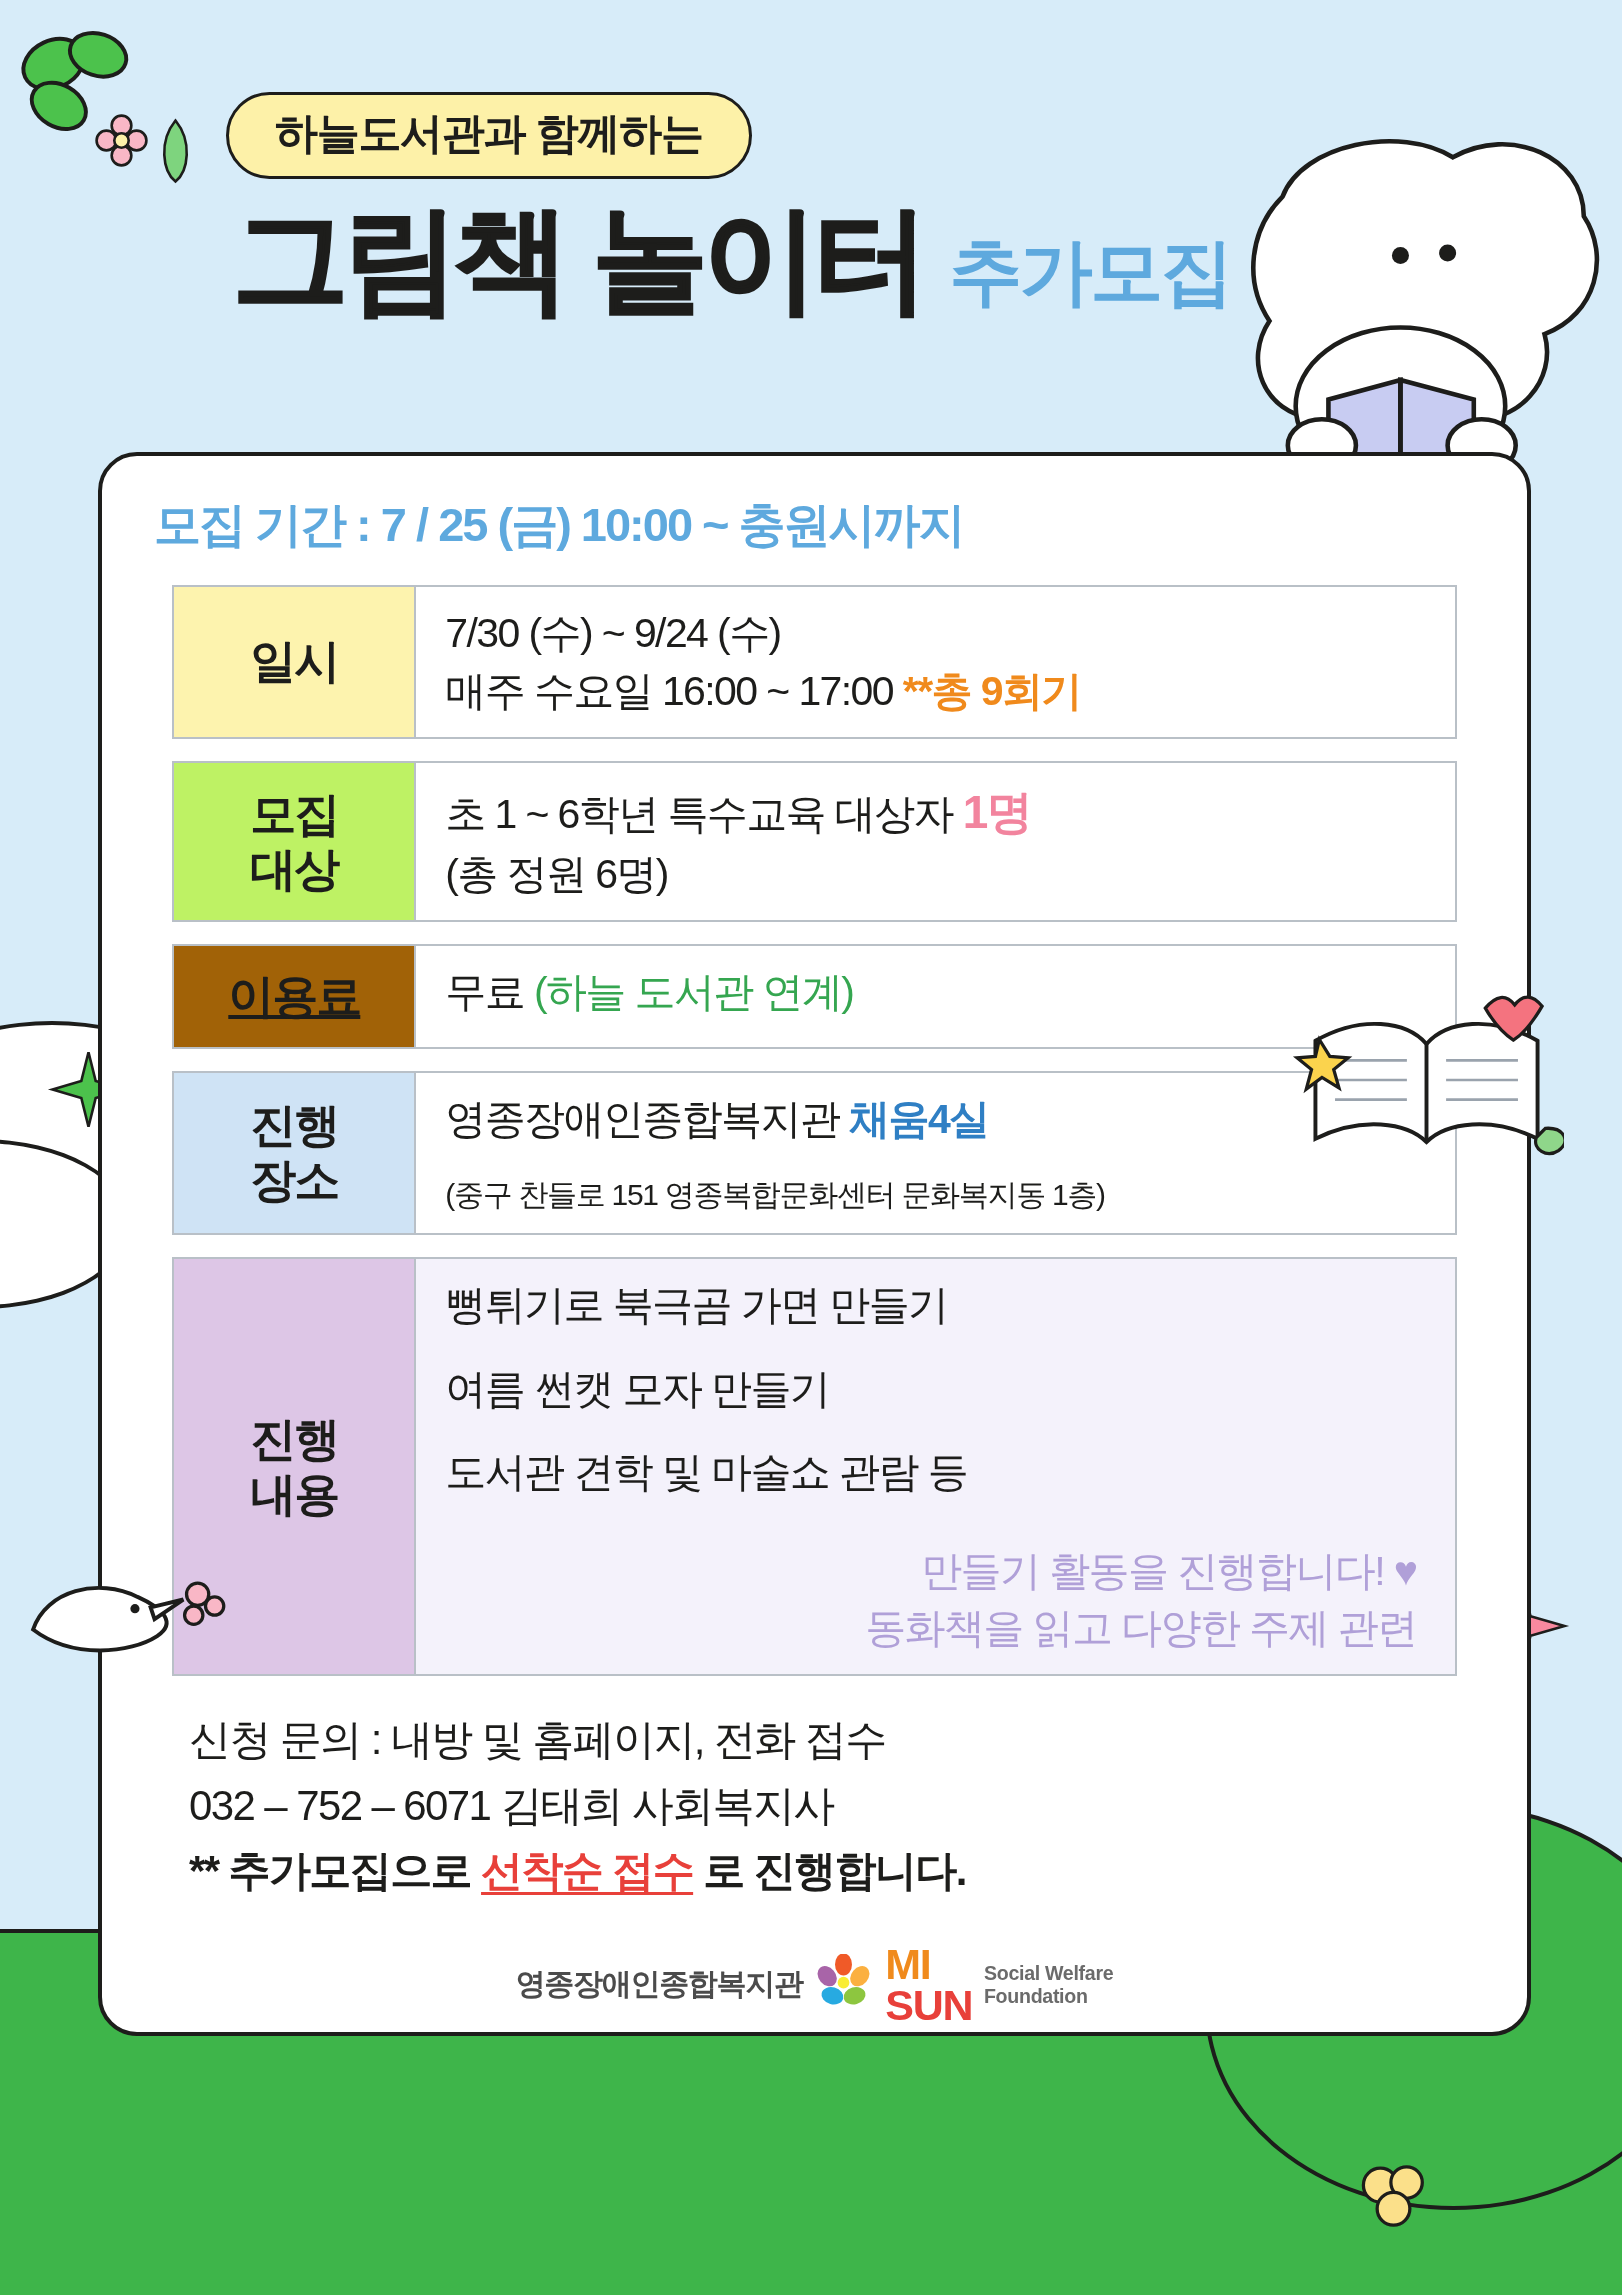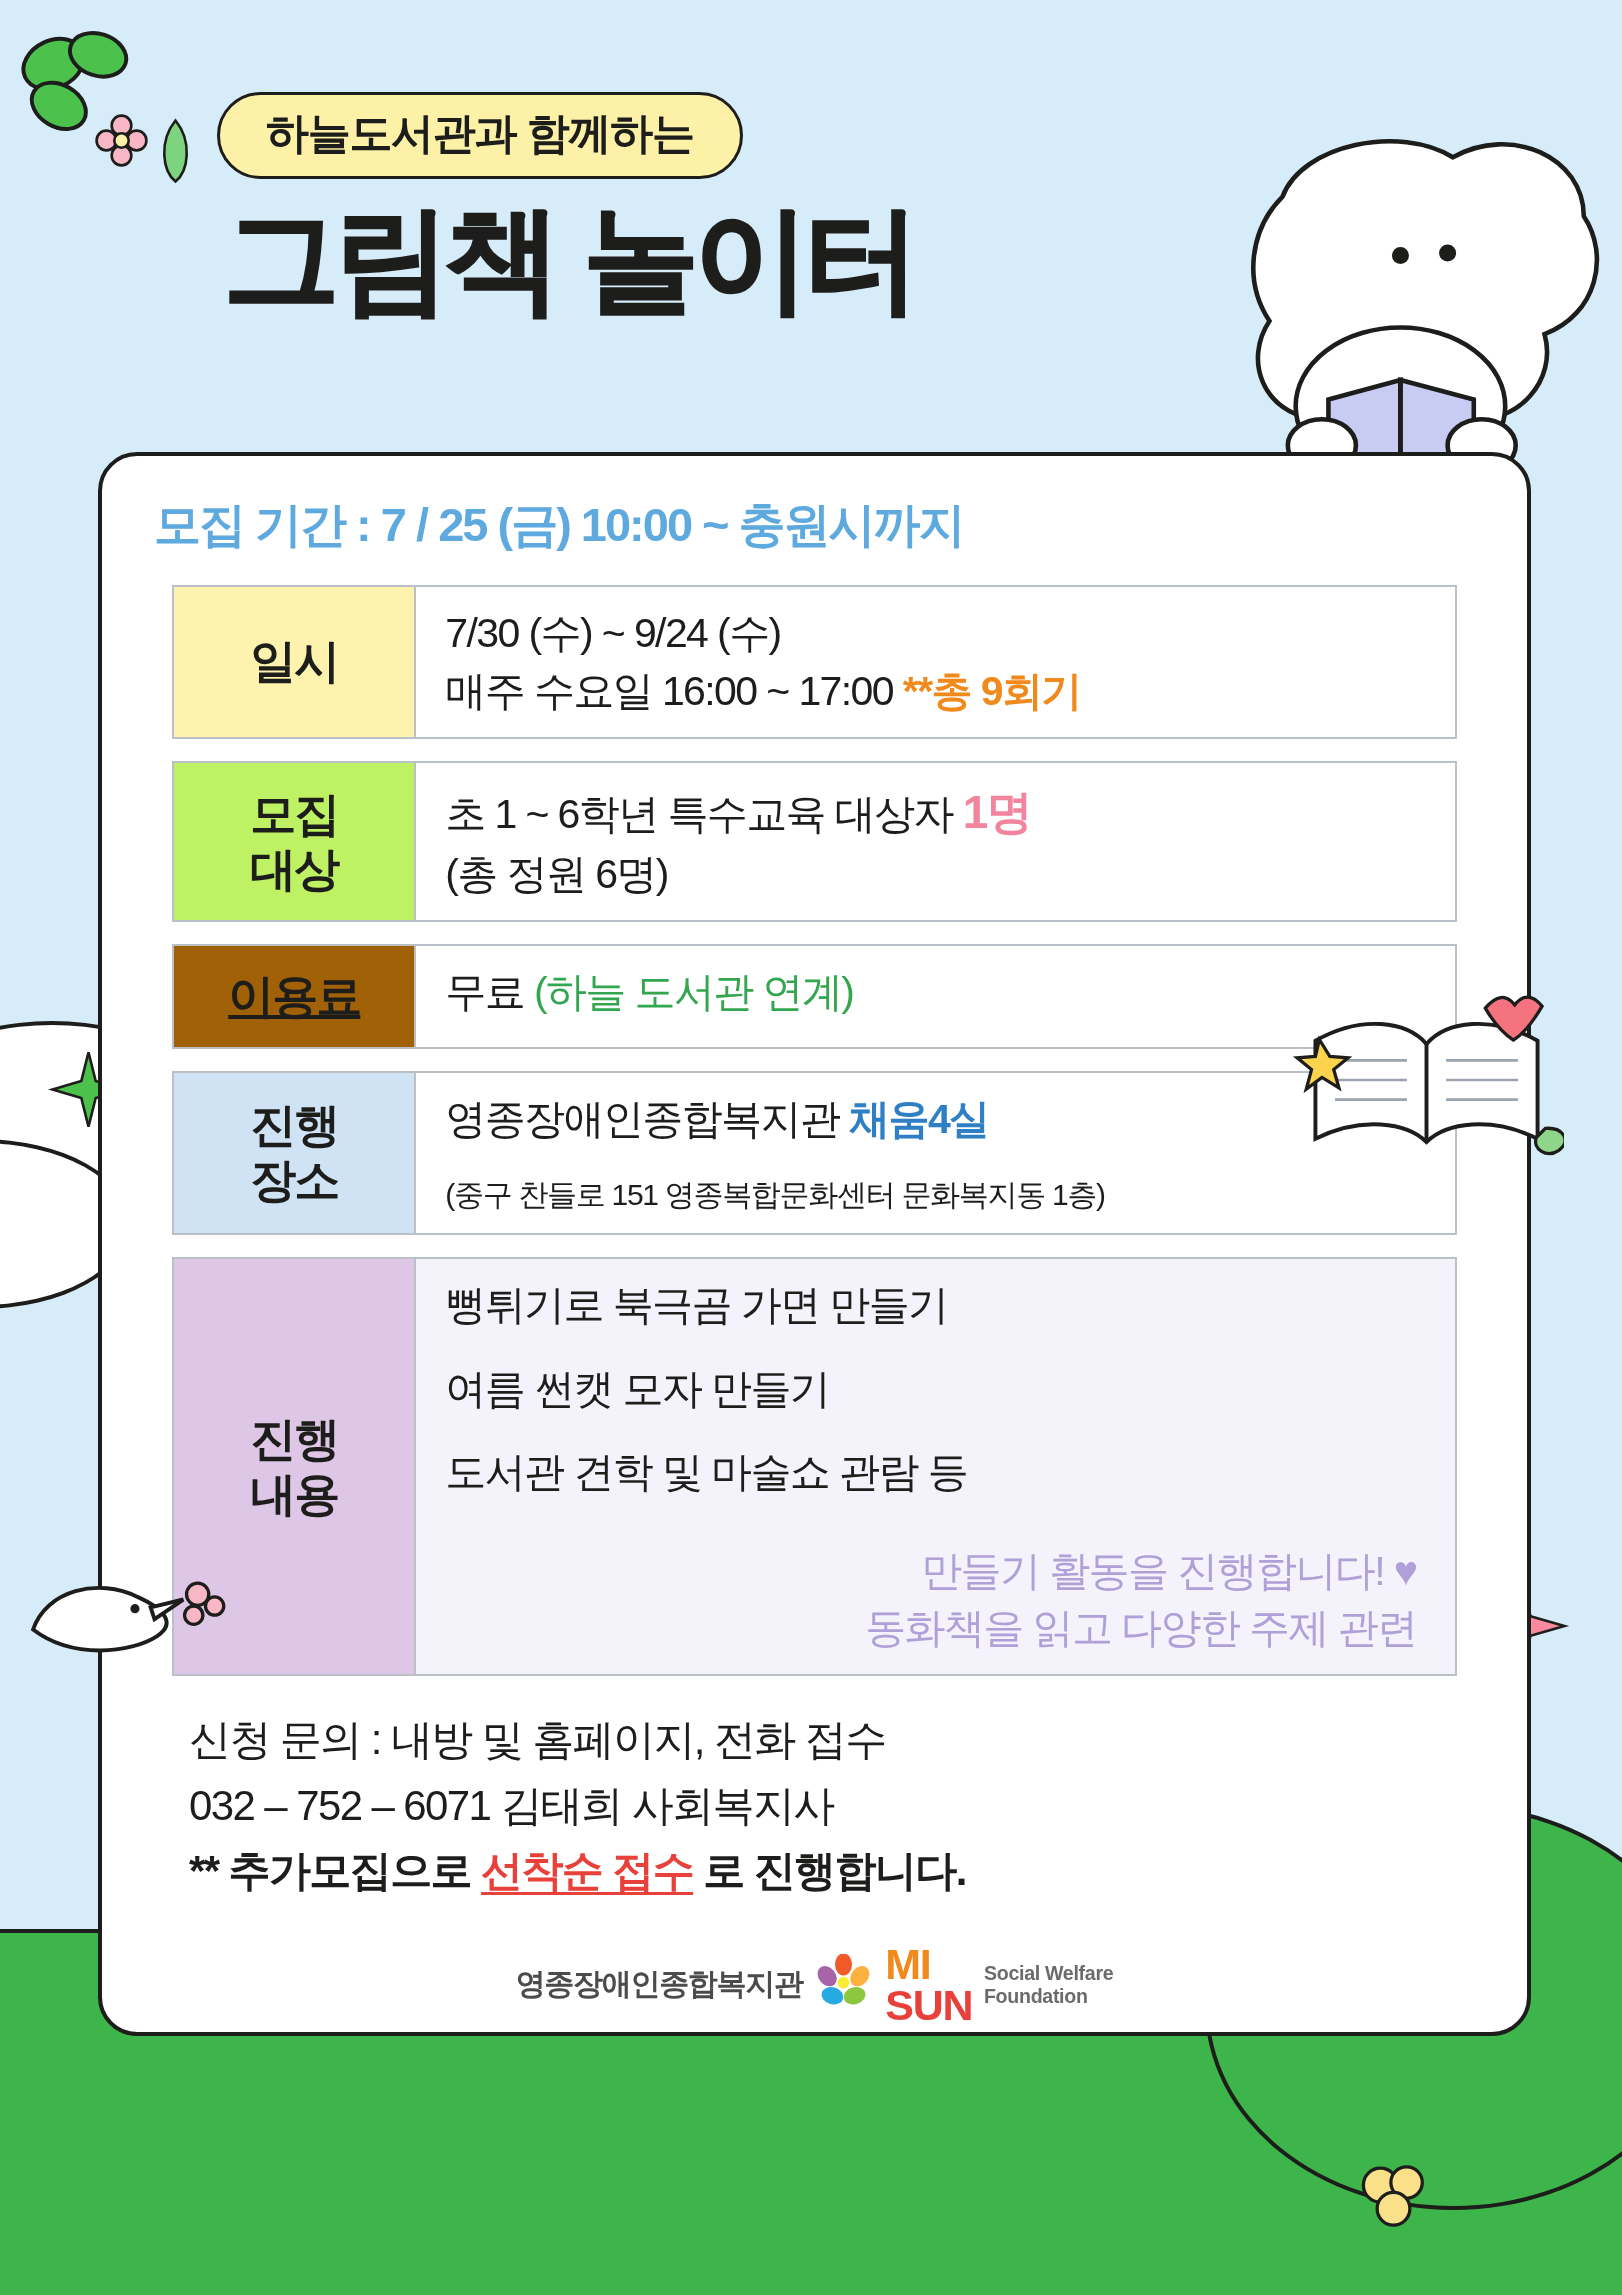--- a/index.html
+++ b/index.html
@@ -61,21 +61,21 @@
 
   
   .clover { position: absolute; left: 13px; top: 26px; width: 144px; height: 144px; }
 
   
   .deco { position: absolute; }
 
   
   .header {
     position: absolute;
-    left: 1px; right: 0; top: 92px;
+    left: 10px; right: 0; top: 92px;
     z-index: 6;
     padding-left: 216px;
   }
   .pill {
     display: inline-block;
     background: #fdf1a8;
     border: 3.9px solid #1d1d1b;
     border-radius: 59px;
     padding: 17px 46px 21px;
     font-size: 43px;
@@ -358,20 +358,21 @@
       <circle cx="298" cy="84" r="14"></circle>
       <circle cx="266" cy="98" r="14"></circle>
     </g>
   </svg>
 </div>
 
 <div class="header">
   <div class="pill">하늘도서관과 함께하는</div>
   <div class="title-row">
     <div class="title-main">그림책 놀이터</div>
+    <div class="title-sub">추가모집</div>
   </div>
 </div>
 
 <div class="card">
 
   <div class="period">모집 기간 : 7 / 25 (금) 10:00  ~ 충원시까지</div>
 
   <div class="rows">
 
     <div class="row row-ilsi">

